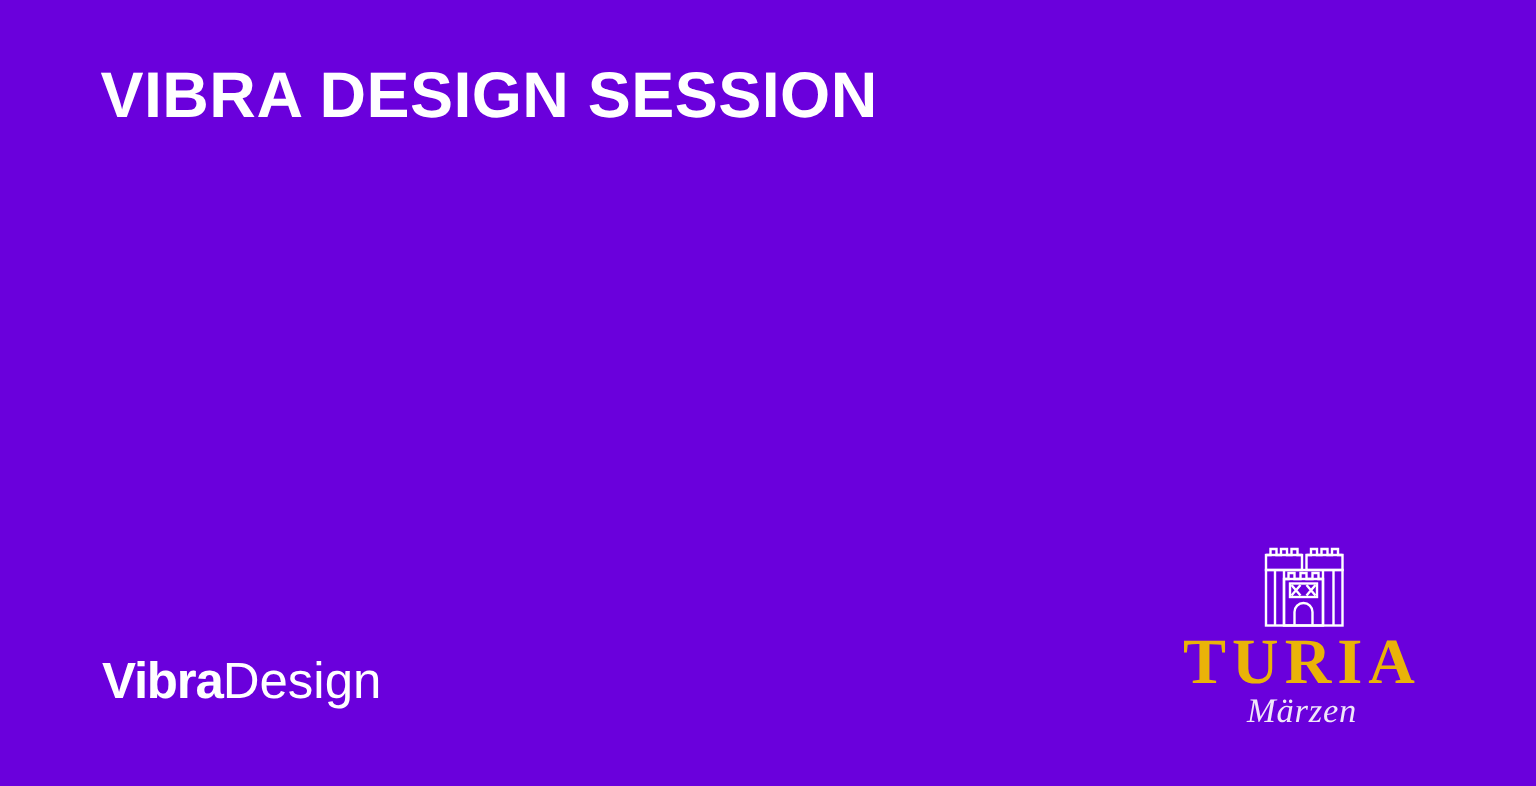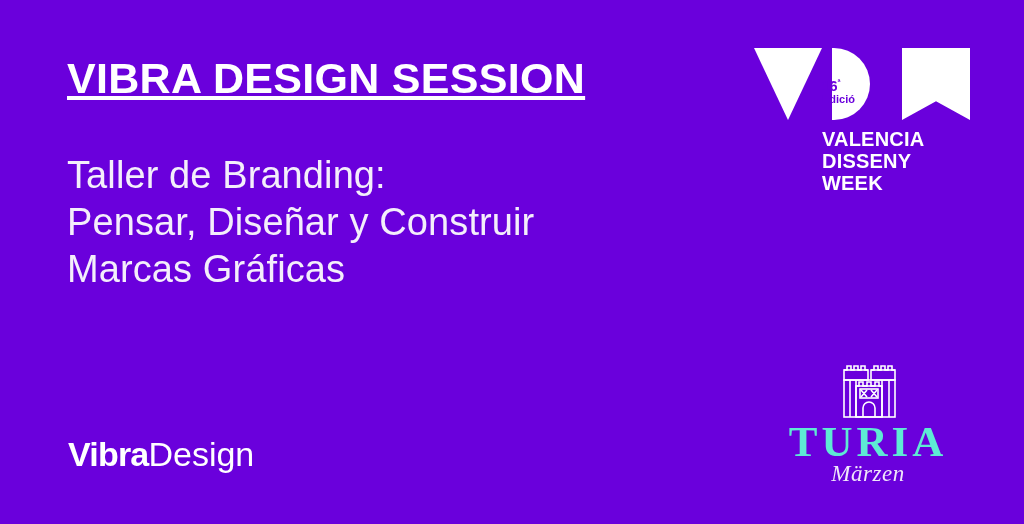--- a/index.html
+++ b/index.html
@@ -18,28 +18,27 @@
     width: 1024px;
     height: 524px;
     background: #6A00DC;
     overflow: hidden;
   }
 
   
   .headline {
     position: absolute;
     left: 67px;
-    top: 56px;
+    top: 42px;
     font-size: 43px;
     font-weight: 700;
     letter-spacing: 0.3px;
     color: #FFFFFF;
     line-height: 1.05;
     white-space: nowrap;
-    text-decoration: underline;
   }
 
   .subtitle {
     position: absolute;
     left: 67px;
     top: 152px;
     font-size: 38px;
     font-weight: 400;
     color: #F4EEFB;
     line-height: 47px;
@@ -152,67 +151,46 @@
     margin: 0 auto;
     width: 68px;
     height: 58px;
   }
   .turia-name {
     margin-top: 2px;
     font-family: "Liberation Serif", serif;
     font-size: 43px;
     font-weight: 700;
     letter-spacing: 4px;
-    color: #5eead4;
+    color: #eab308;
     line-height: 1;
   }
   .turia-sub {
     margin-top: -2px;
     font-family: "Liberation Serif", serif;
     font-style: italic;
     font-size: 23px;
     letter-spacing: 0.5px;
     color: #F0E6FA;
     line-height: 1.1;
     text-align: center;
   }
 </style>
 </head>
 <body>
 
 <div class="banner">
 
   <div class="headline">VIBRA DESIGN SESSION</div>
 
-  <div class="subtitle">
-    <span class="sub-line">Taller de Branding:</span>
-    <span class="sub-line">Pensar, Diseñar y Construir</span>
-    <span class="sub-line">Marcas Gráficas</span>
-  </div>
 
   <div class="vibra-logo">
     <span class="vibra-bold">Vibra</span><span class="vibra-light">Design</span>
   </div>
 
-  <div class="vdw-logo">
-    <div class="vdw-marks">
-      <span class="vdw-v"></span>
-      <span class="vdw-d"></span>
-      <span class="vdw-w"></span>
-      <span class="vdw-badge">
-        <span class="badge-num"><span>16</span><sup>ª</sup></span>
-        <span class="badge-word">Edició</span>
-      </span>
-    </div>
-    <div class="vdw-words">
-      <span>VALENCIA</span>
-      <span>DISSENY</span>
-      <span>WEEK</span>
-    </div>
-  </div>
 
   <div class="turia-logo">
     <svg class="turia-castle" viewBox="0 0 68 58">
       <g fill="none" stroke="#FFFFFF" stroke-width="1.6">
 
         <path d="M10 10 h3 v-4 h4 v4 h3 v-4 h4 v4 h3 v-4 h4 v4 h3"></path>
 
         <path d="M37 10 h3 v-4 h4 v4 h3 v-4 h4 v4 h3 v-4 h4 v4 h3"></path>
 
         <rect x="10" y="10" width="24" height="10"></rect>

